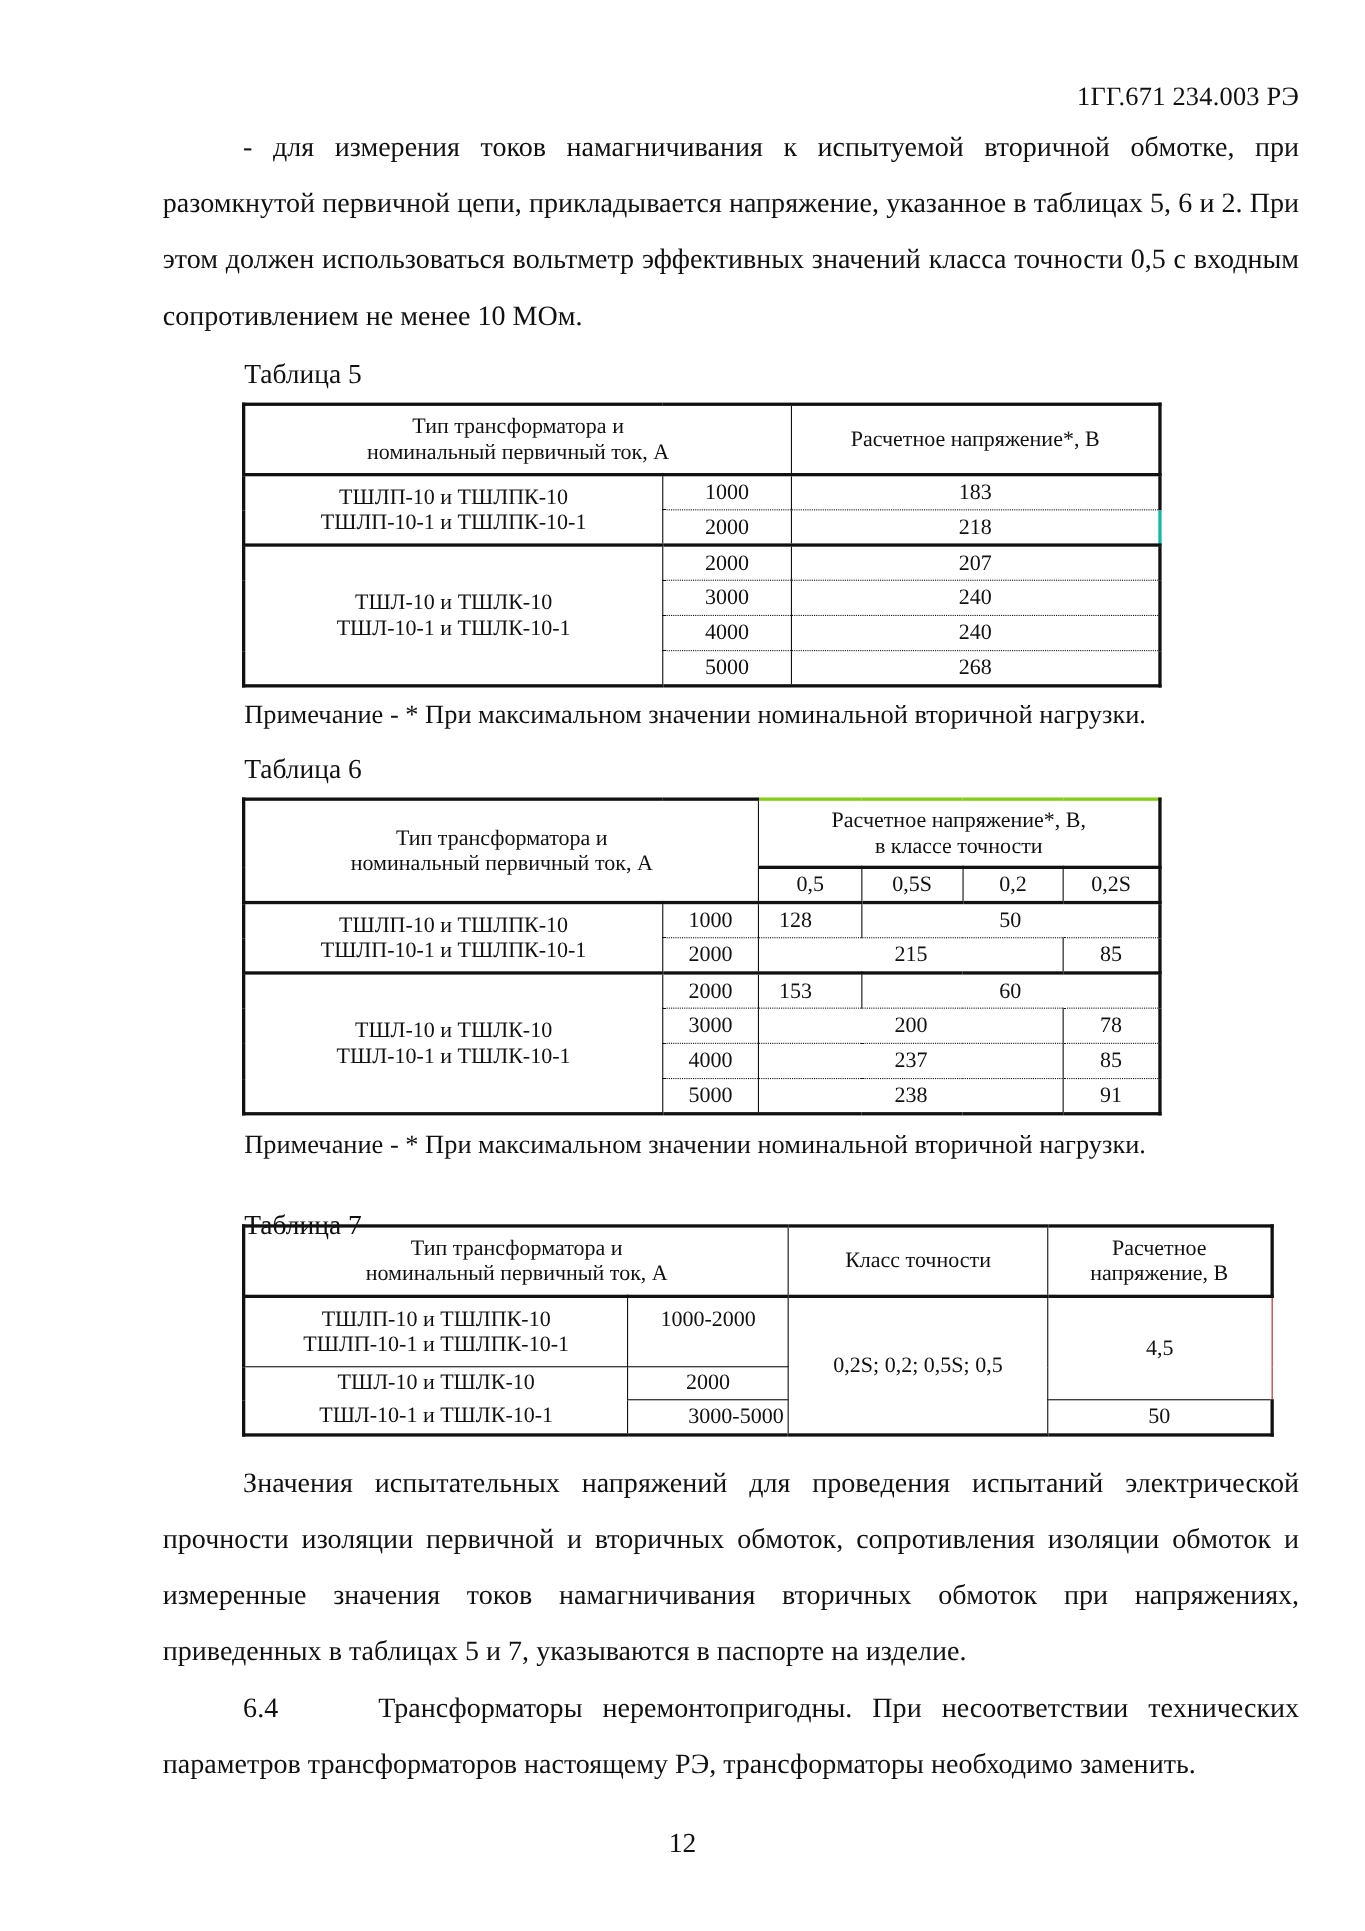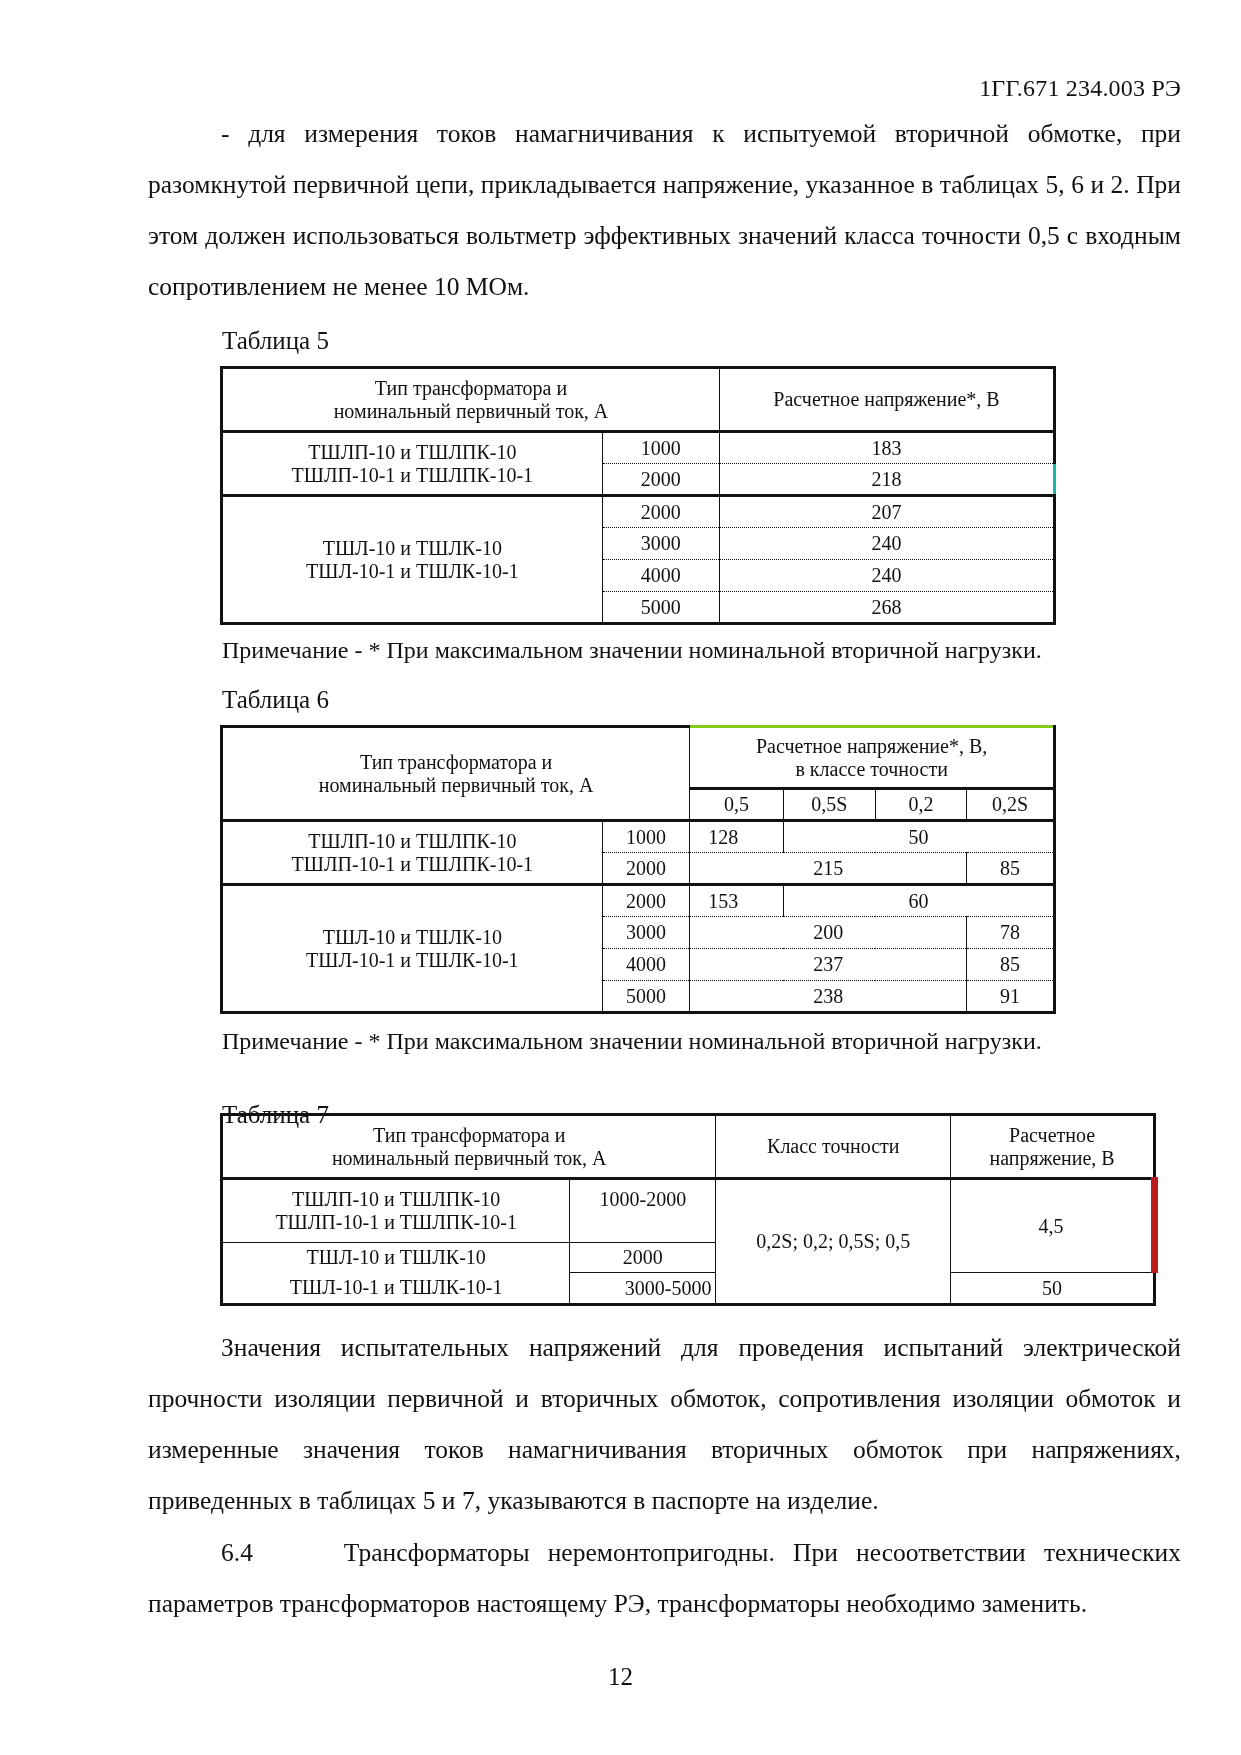--- a/index.html
+++ b/index.html
@@ -187,21 +187,21 @@
       <div>напряжение, В</div>
     </td>
   </tr>
   <tr style="height:64px;">
     <td style="border-left:3px solid #111;">
       <div>ТШЛП-10 и ТШЛПК-10</div>
       <div>ТШЛП-10-1 и ТШЛПК-10-1</div>
     </td>
     <td style="vertical-align:top;padding-top:8px;">1000-2000</td>
     <td rowspan="3" style="border-bottom:3px solid #111;">0,2S; 0,2; 0,5S; 0,5</td>
-    <td rowspan="2" style="border-right:7px solid #b91c1c;">4,5</td>
+    <td rowspan="2" style="border-right:1px solid #b91c1c;">4,5</td>
   </tr>
   <tr style="height:30px;">
     <td class="nob" style="border-left:3px solid #111;">ТШЛ-10 и ТШЛК-10</td>
     <td>2000</td>
   </tr>
   <tr style="height:32px;">
     <td class="not" style="border-left:3px solid #111;border-bottom:3px solid #111;">ТШЛ-10-1 и ТШЛК-10-1</td>
     <td style="border-bottom:3px solid #111;text-align:right;">3000-5000</td>
     <td style="border-right:3px solid #111;border-bottom:3px solid #111;">50</td>
   </tr>

